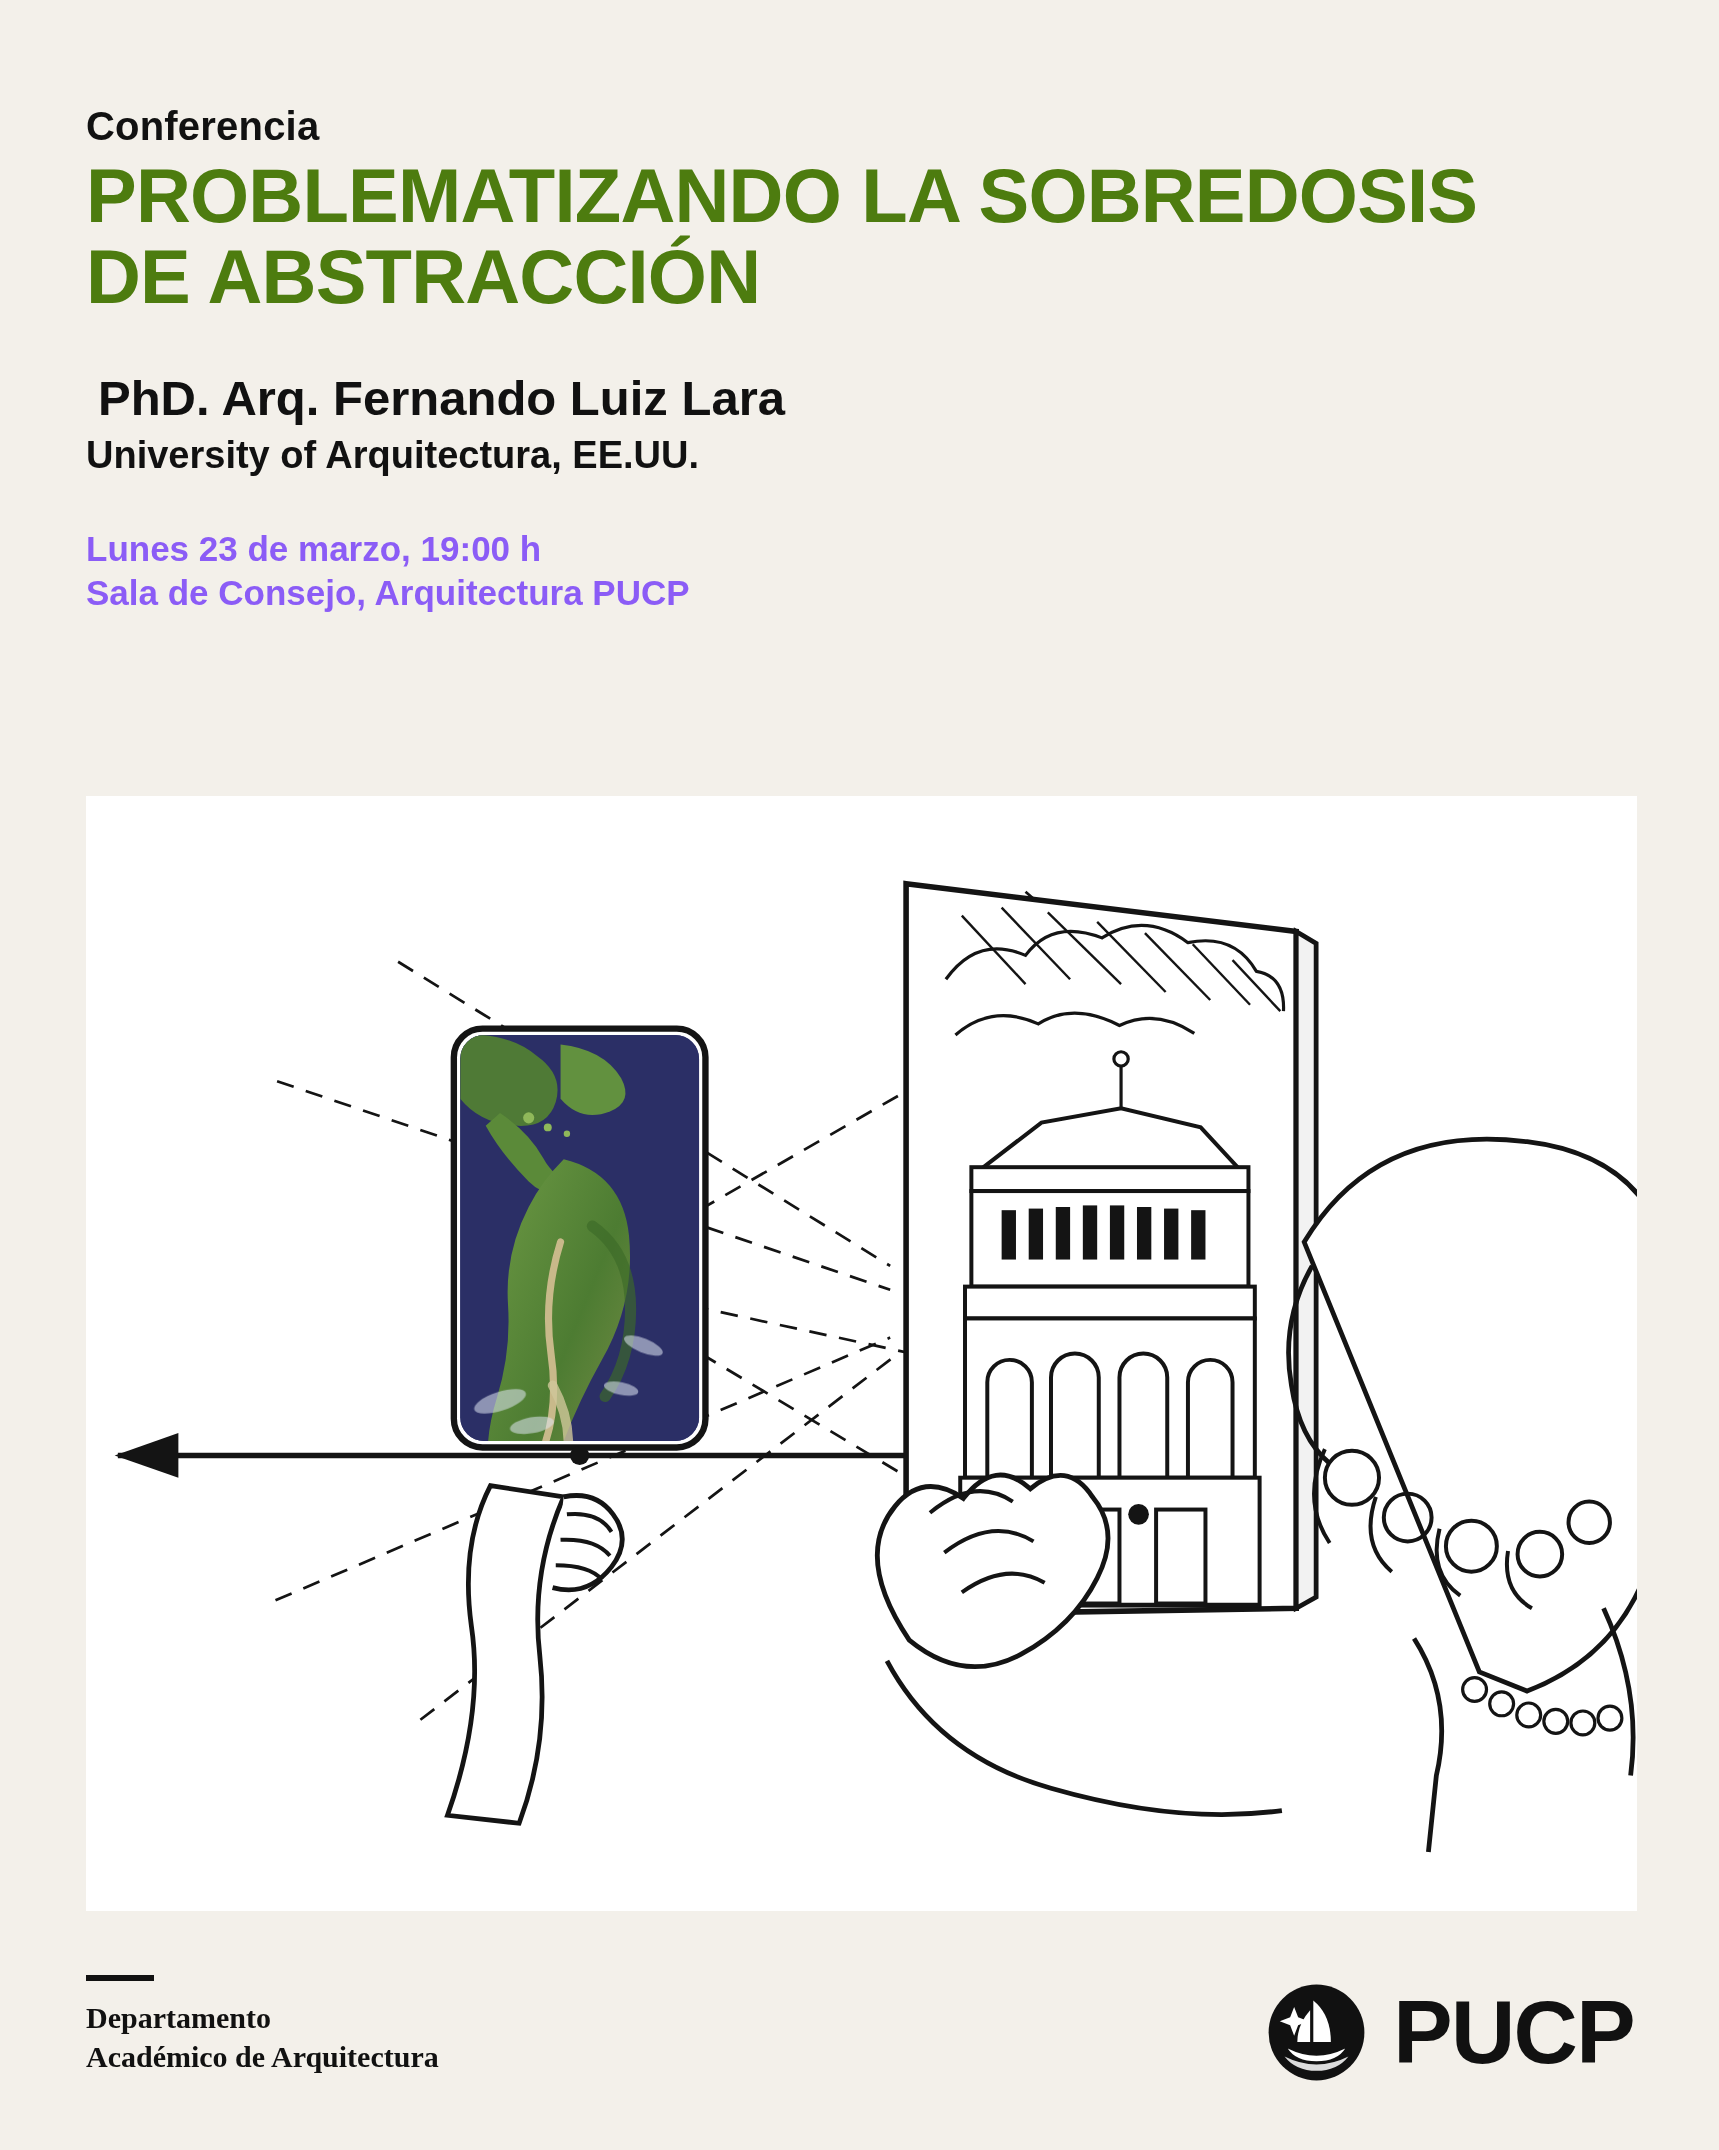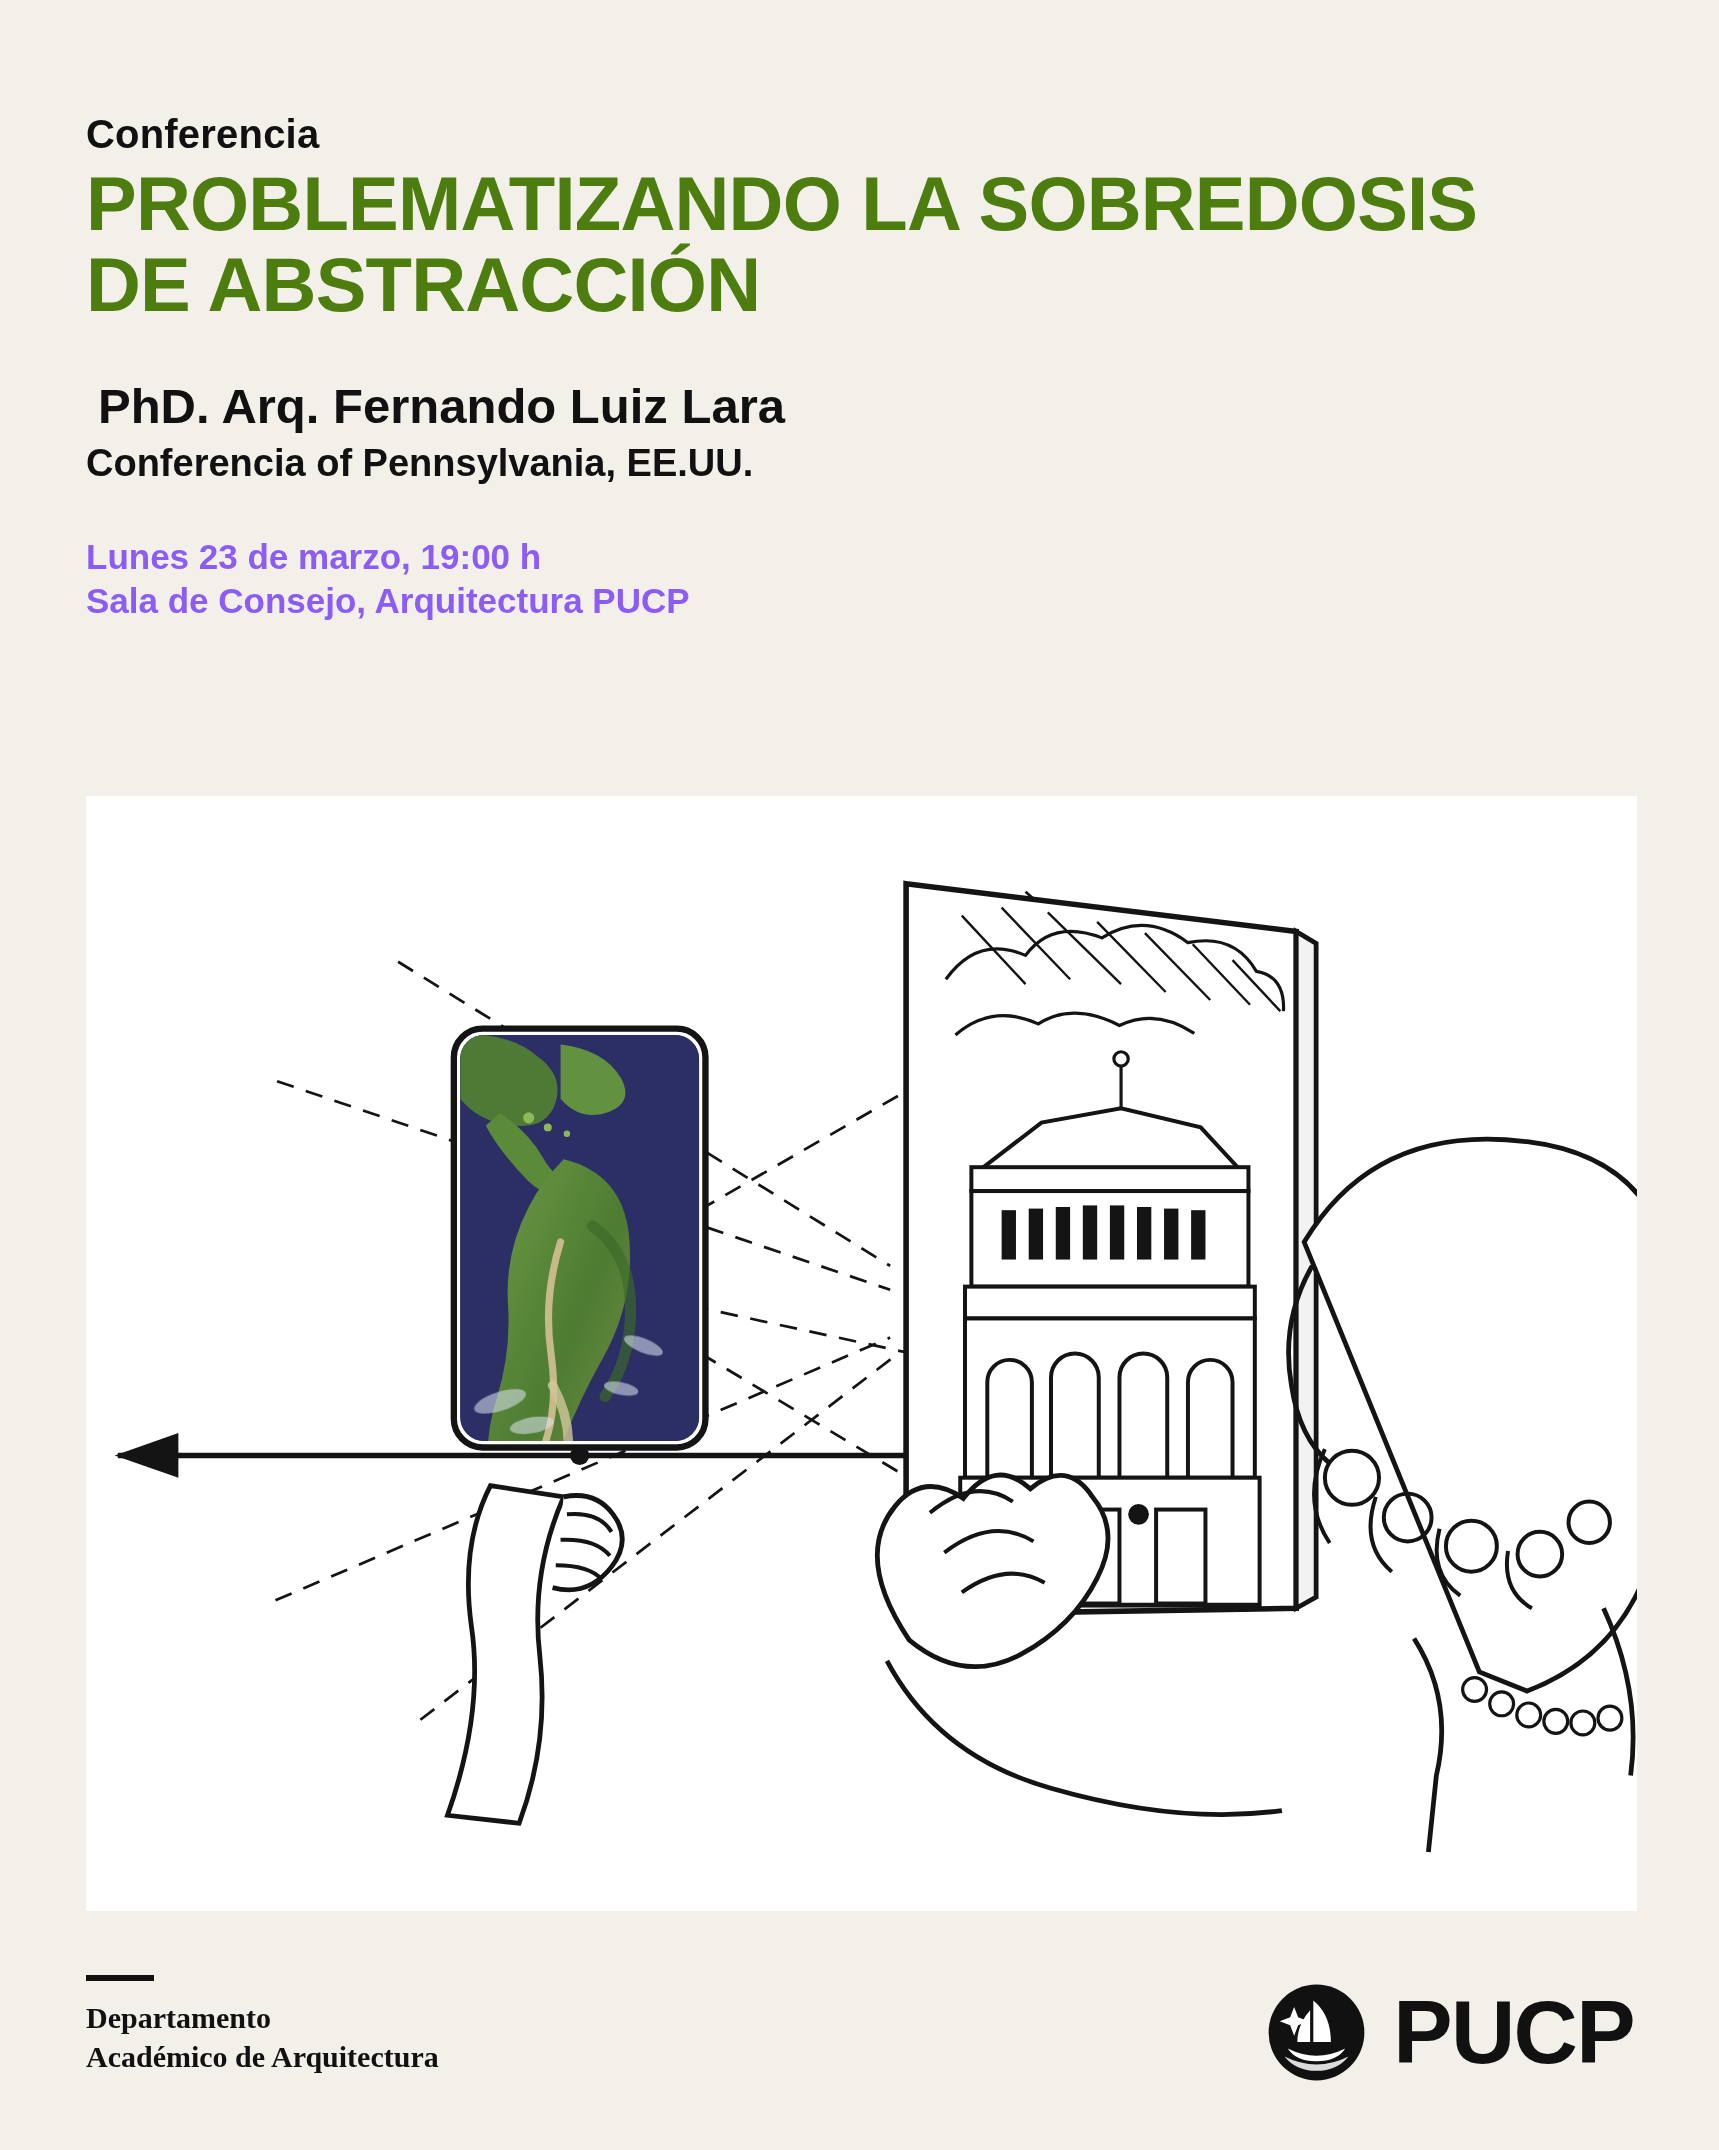--- a/index.html
+++ b/index.html
@@ -31,21 +31,21 @@
     left: 86px;
     top: 96px;
     width: 1481px;
   }
 
   .eyebrow {
     font-size: 40px;
     font-weight: 700;
     letter-spacing: 0.2px;
     line-height: 1.1;
-    margin: 16px 0 8px 0;
+    margin: 8px 0 8px 0;
     color: #111111;
   }
 
   .title {
     font-size: 76px;
     font-weight: 800;
     line-height: 1.06;
     letter-spacing: -0.8px;
     margin: 0;
     color: #4d7c0f;
@@ -158,21 +158,21 @@
 
   <div class="header">
     <p class="eyebrow">Conferencia</p>
 
     <h1 class="title">
       <span class="line">PROBLEMATIZANDO LA SOBREDOSIS</span>
       <span class="line">DE ABSTRACCIÓN</span>
     </h1>
 
     <p class="speaker">PhD. Arq. Fernando Luiz Lara</p>
-    <p class="affiliation">Conferencia of Pennsylvania, EE.UU.</p>
+    <p class="affiliation">University of Arquitectura, EE.UU.</p>
 
     <div class="details">
       <span class="detail-line">Lunes 23 de marzo, 19:00 h</span>
       <span class="detail-line">Sala de Consejo, Arquitectura PUCP</span>
     </div>
   </div>
 
   <div class="image-panel">
     <svg viewBox="0 0 1948 1400" preserveAspectRatio="xMidYMid meet">
       <defs>

